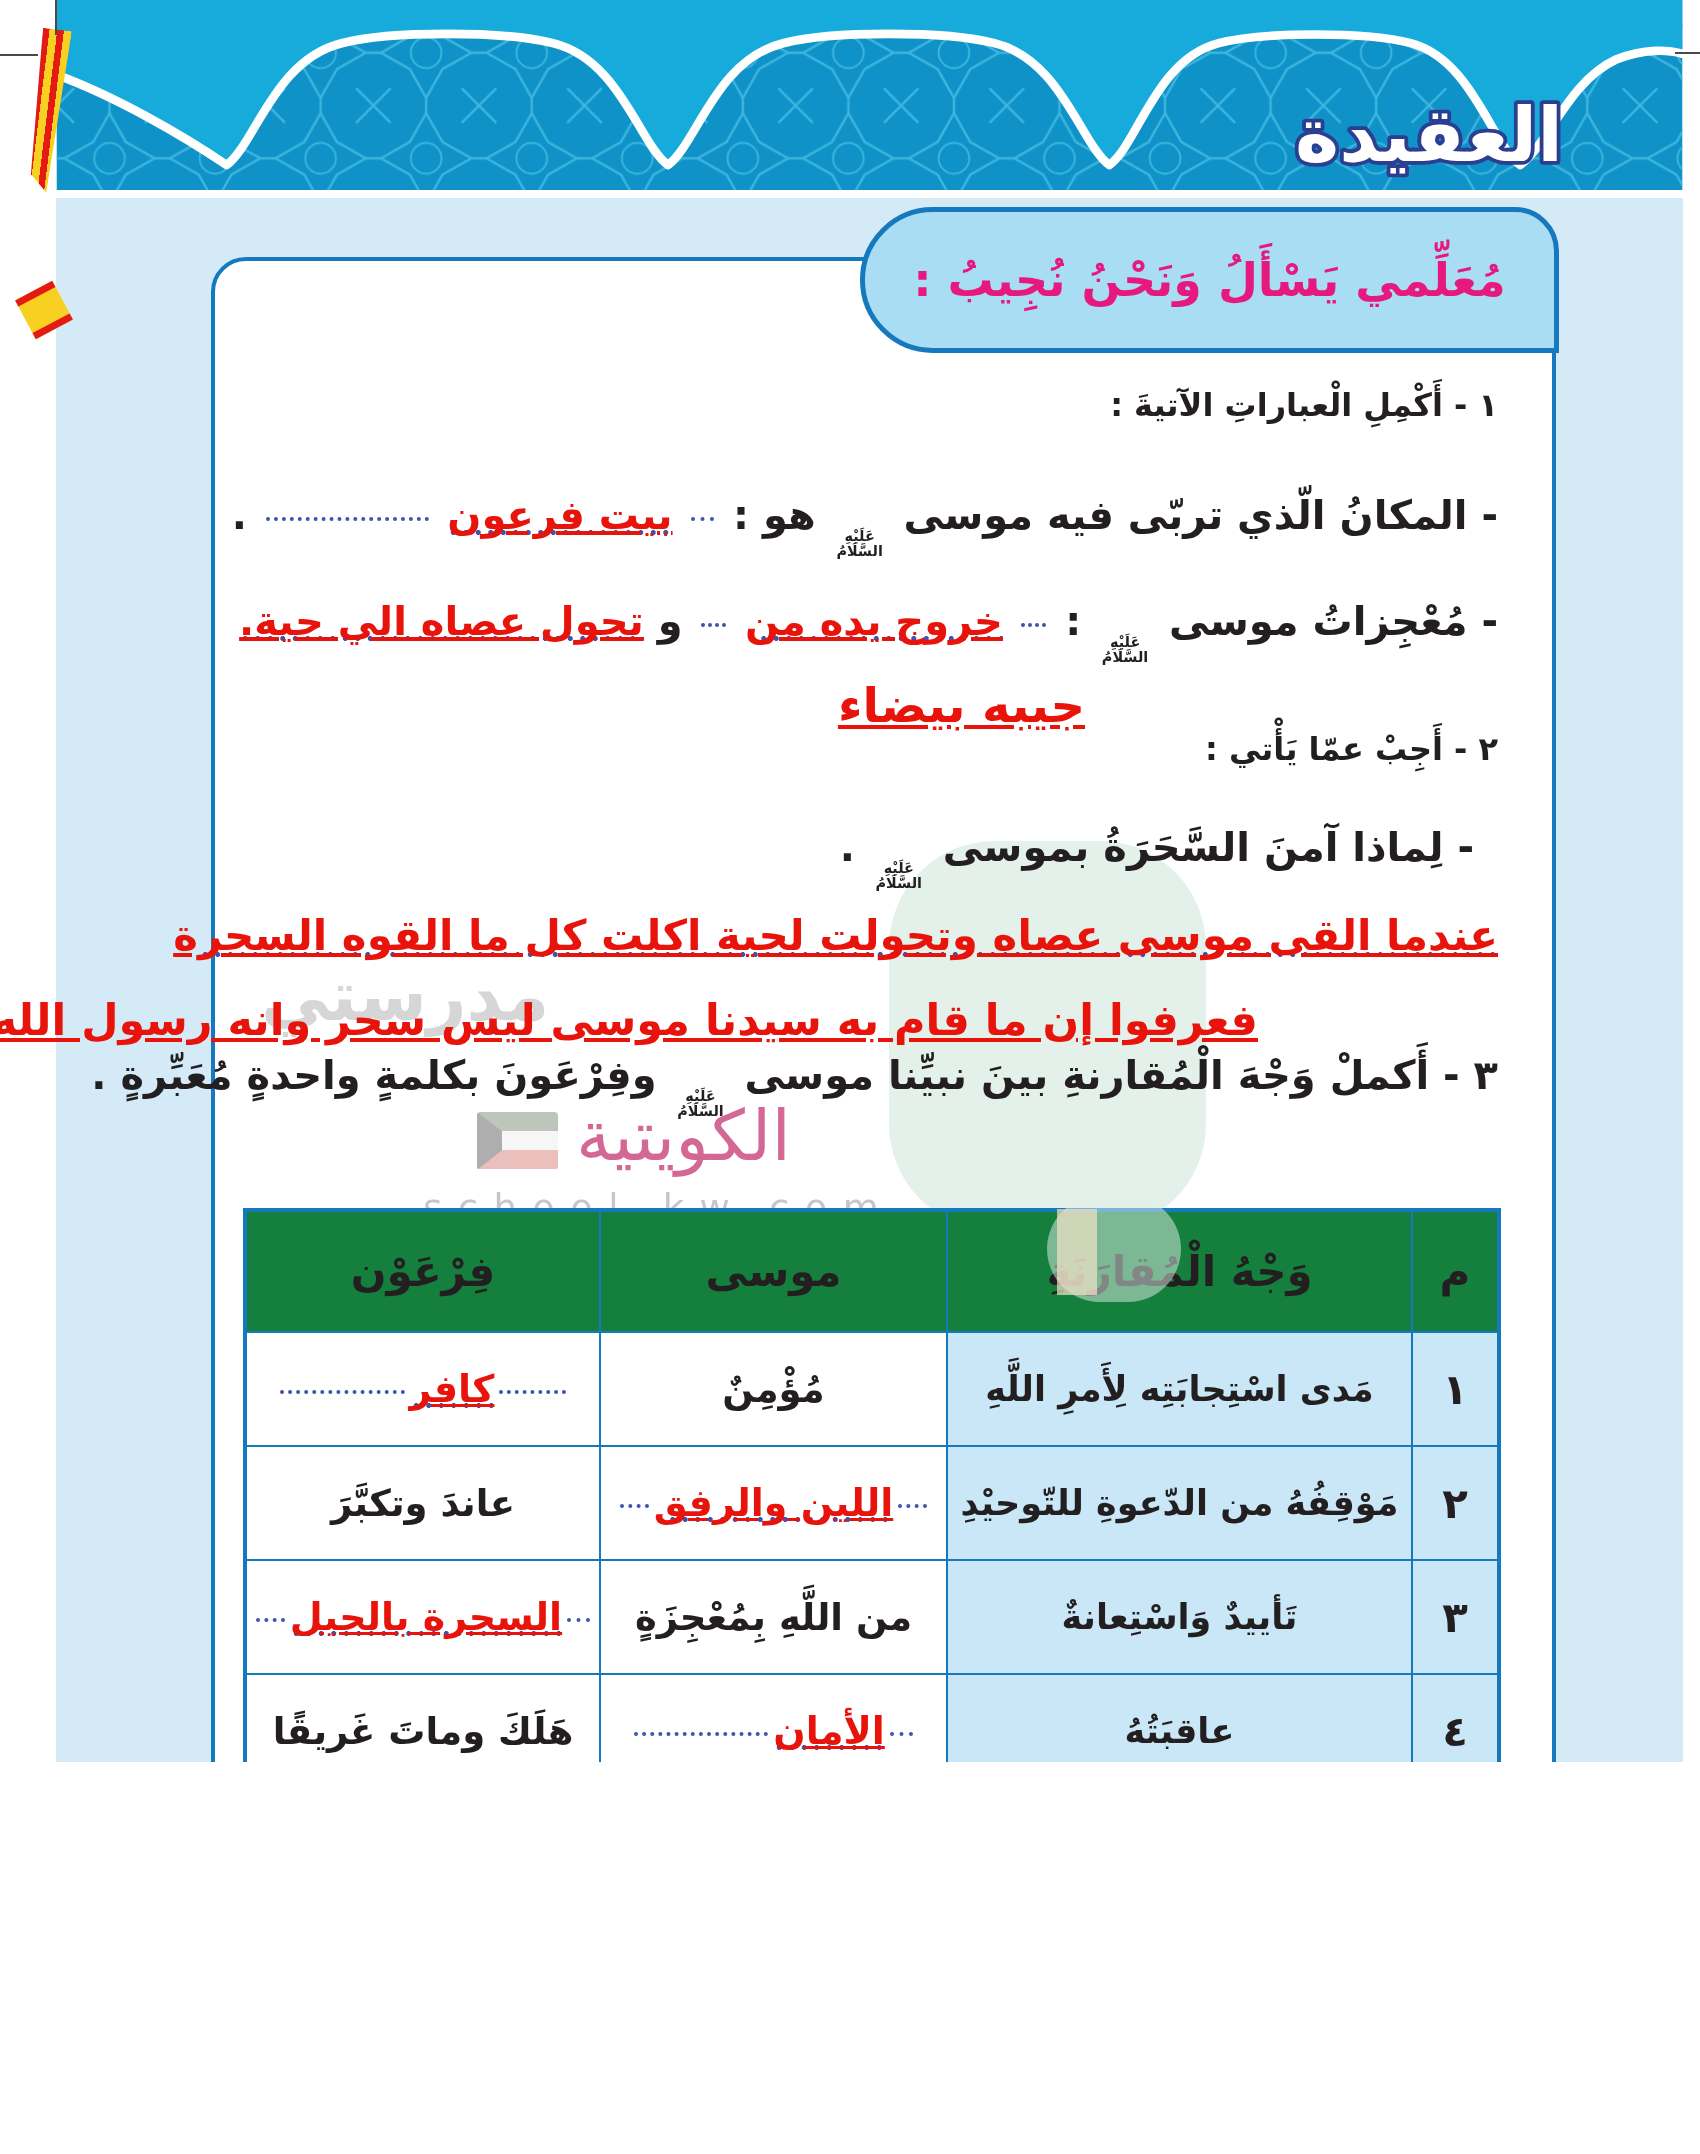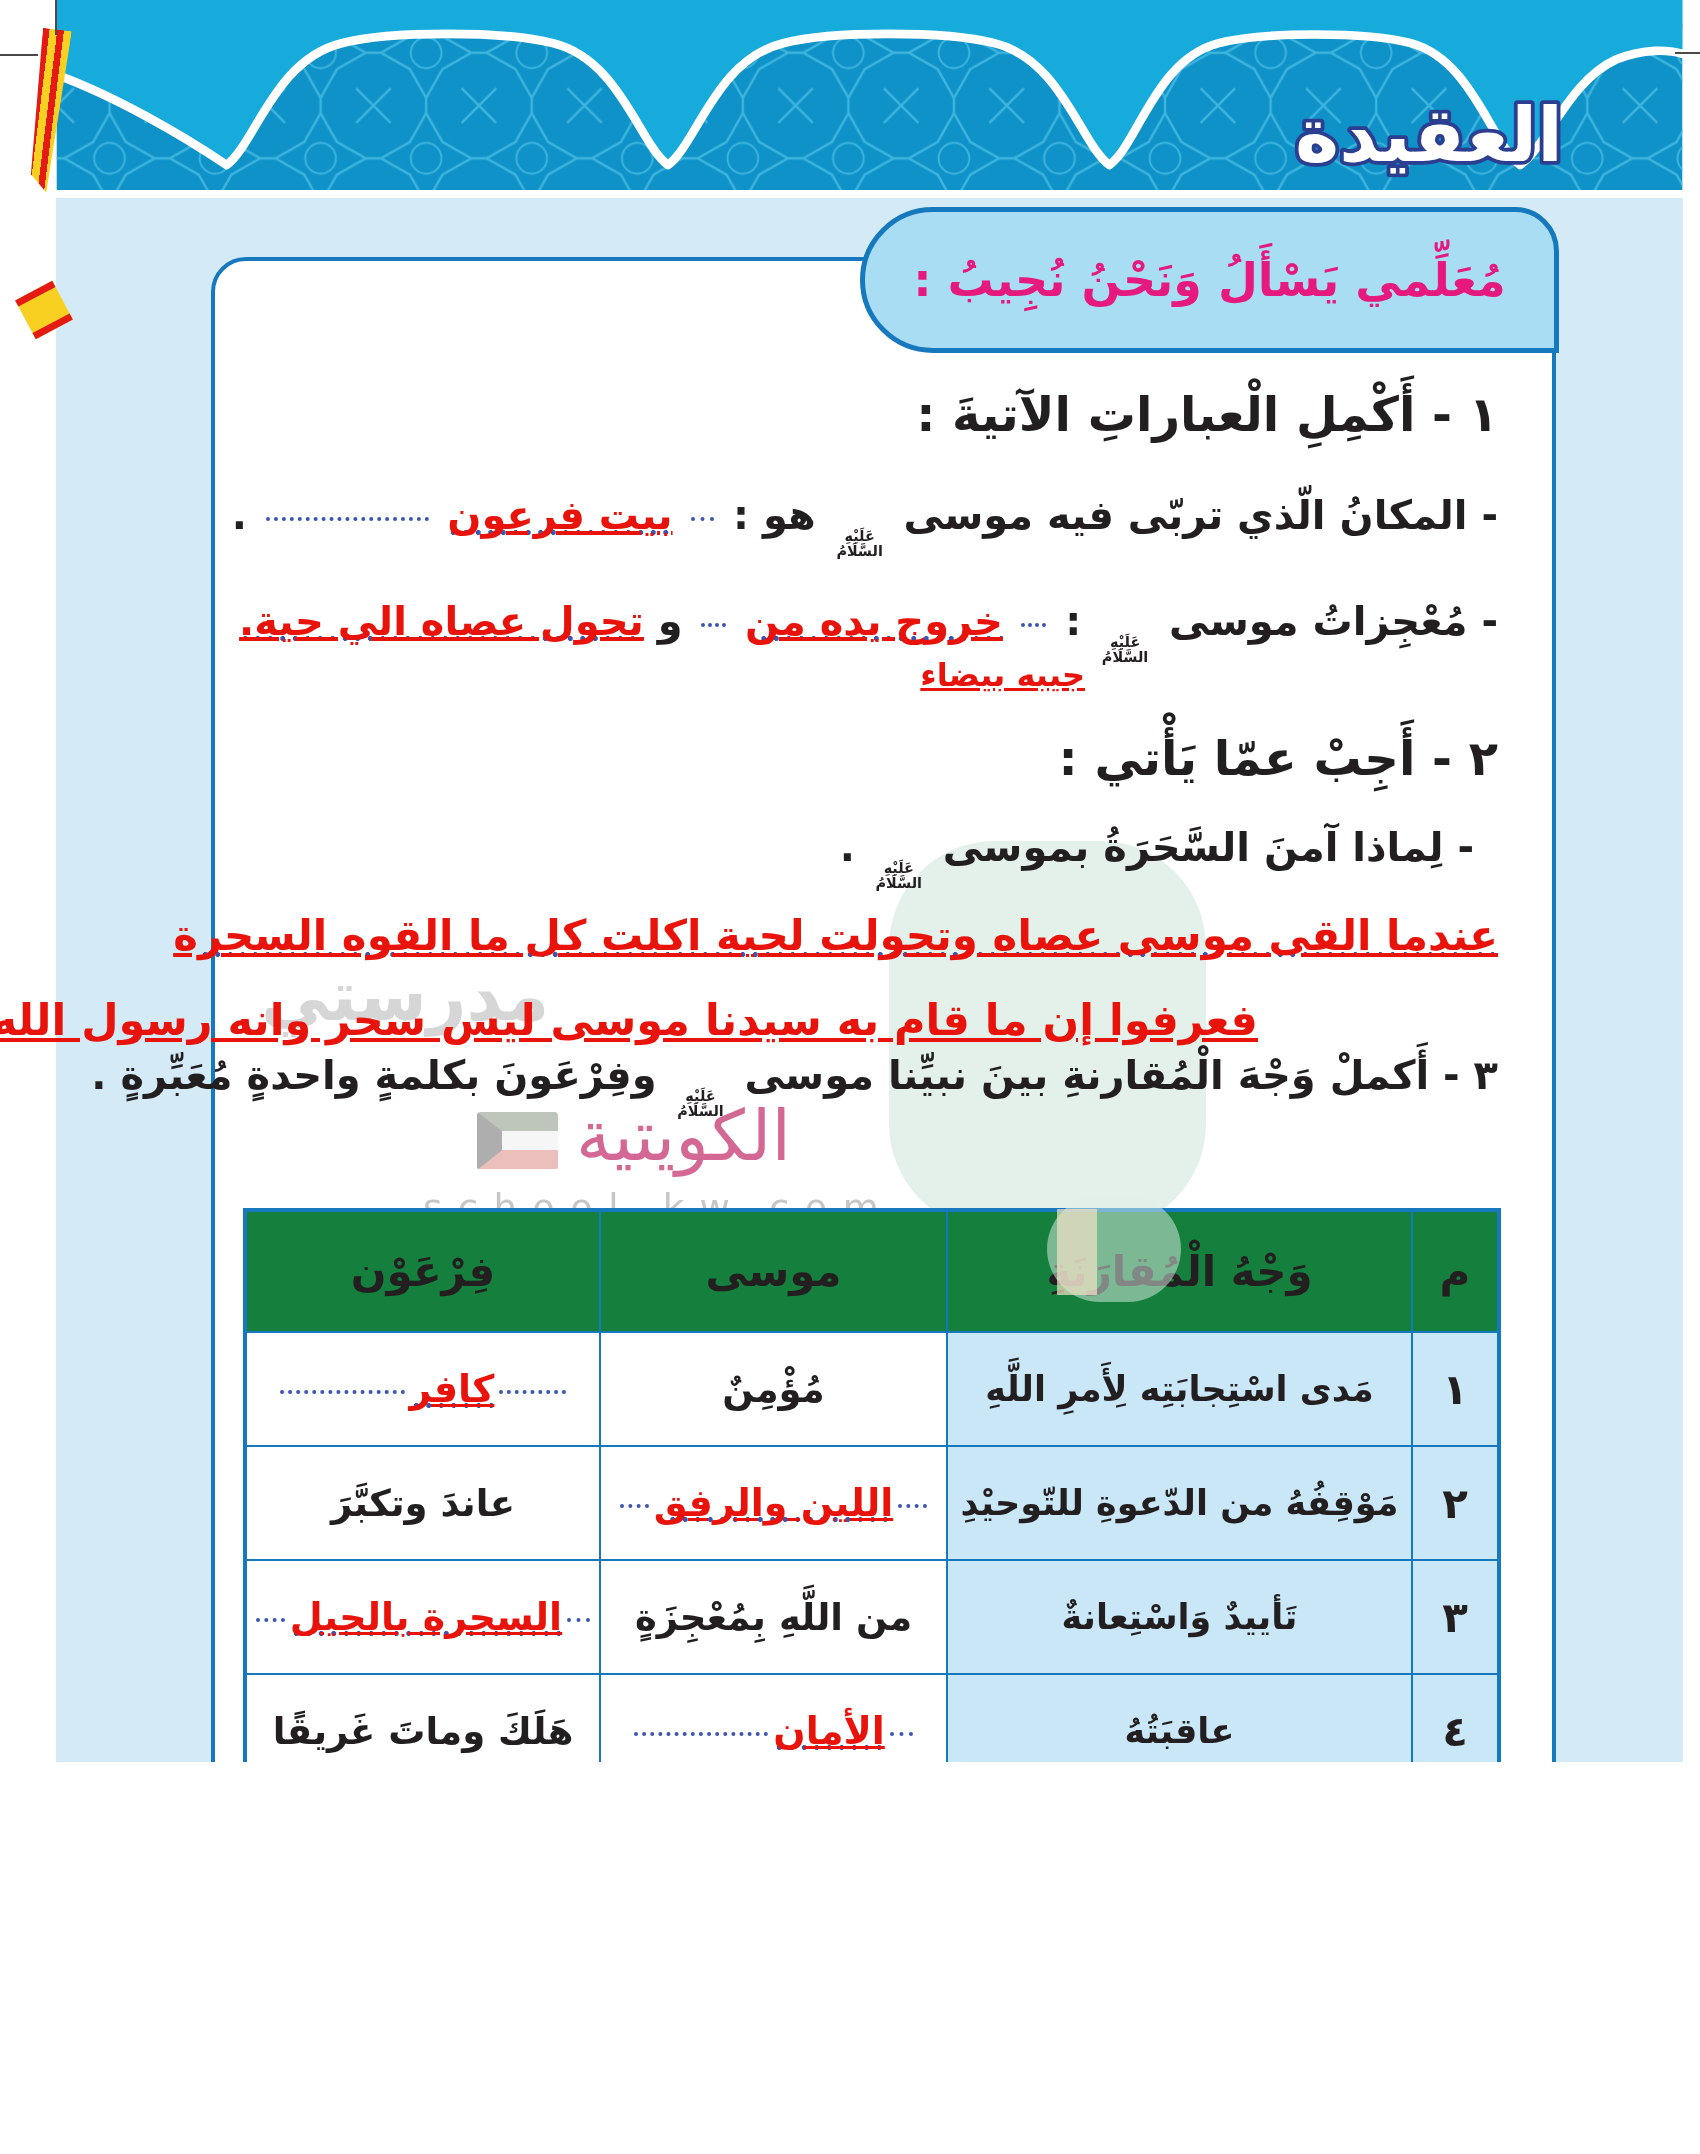--- a/index.html
+++ b/index.html
@@ -9,33 +9,33 @@
   .band{position:absolute;left:56px;top:0;width:1627px;height:190px;z-index:1;}
   
   .cbox{position:absolute;left:211px;top:257px;width:1345px;height:1674px;background:#fff;
         border:4.8px solid #1779bd;border-radius:35px 35px 125px 35px;z-index:1;box-sizing:border-box;}
   .bubble{position:absolute;left:860px;top:207px;width:699px;height:146px;background:#a9ddf3;
         border:5.8px solid #1779bd;border-radius:73px 44px 0 73px;z-index:3;box-sizing:border-box;
         display:flex;align-items:center;justify-content:center;}
   .bubble span{color:#e5197e;font-weight:bold;font-size:46px;direction:rtl;}
   
   .line{position:absolute;direction:rtl;color:#231f20;font-weight:bold;white-space:nowrap;z-index:3;text-align:right;}
-  .fs42{font-size:40px;}.fs46{font-size:48px;}
+  .fs42{font-size:40px;}.fs46{font-size:32px;}
   .red{color:#e8140c;font-weight:bold;text-decoration:underline;}
   .dots{display:inline-block;border-bottom:4.8px dotted #3c55b0;height:3.8px;vertical-align:7.7px;margin:0 4.8px;}
   .w24{width:23px}.w26{width:25px}.w30{width:29px}.w70{width:67px}.w130{width:125px}.w140{width:134px}.w170{width:163px}
   .dotbg{background-image:radial-gradient(circle,#3c55b0 2.3px,rgba(0,0,0,0) 2.4px);
          background-size:12.5px 6.7px;background-repeat:repeat-x;background-position:left calc(100% - 8.6px);
          padding-bottom:5.8px;}
   .pbuh{display:inline-flex;flex-direction:column;align-items:center;font-size:14.4px;font-weight:700;
         line-height:1.05;vertical-align:-11.5px;margin:0 6.7px;color:#231f20;}
   .q1h{top:386px;right:202px;}
   .q1i1{top:492px;right:202px;}
   .q1i2{top:598px;right:202px;}
-  .q1i2b{top:656px;right:615px;font-size:32px;}
+  .q1i2b{top:677px;right:615px;font-size:48px;}
   .q2h{top:730px;right:202px;}
   .q2i1{top:824px;right:226px;}
   .ans1{top:911px;right:202px;width:1299px;font-size:42px;white-space:nowrap;}
   .ans2{top:995px;right:442px;font-size:43px;}
   .q3h{top:1052px;right:202px;}
   
   .ctable{position:absolute;left:243px;top:1208px;z-index:3;border-collapse:collapse;table-layout:fixed;
           width:1255px;direction:rtl;border:4.8px solid #1779bd;}
   .ctable th,.ctable td{border:2.9px solid #1779bd;text-align:center;vertical-align:middle;
           color:#231f20;font-weight:bold;overflow:hidden;}

